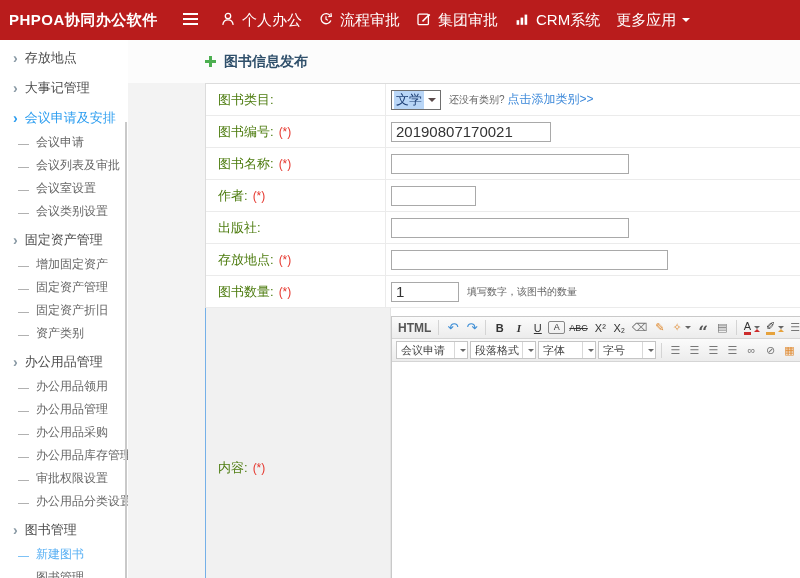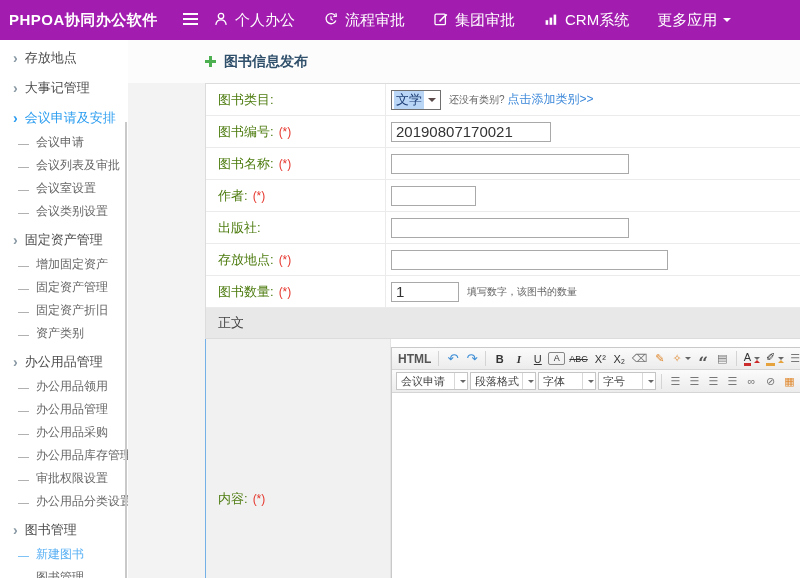--- a/index.html
+++ b/index.html
@@ -1,25 +1,25 @@
 <!DOCTYPE html>
 <html><head>
 <meta charset="utf-8">
 <style>
   * { margin:0; padding:0; box-sizing:border-box; }
   html,body { width:800px; height:578px; overflow:hidden;
     font-family:"Liberation Sans","DejaVu Sans",sans-serif; background:#f3f3f3; }
 
   
   .topbar { position:absolute; left:0; top:0; width:800px; height:40px;
-    background:#a21caf; color:#fff; z-index:5; }
+    background:#b91c1c; color:#fff; z-index:5; }
   .logo { position:absolute; left:9px; top:11px; font-size:15px; font-weight:bold; letter-spacing:.5px; }
   .burger { position:absolute; left:183px; top:13px; width:15px; cursor:pointer; }
   .burger i { display:block; width:15px; height:2px; background:#fff; margin:0 0 3px 0; }
-  .nav { position:absolute; left:213px; top:0; height:40px; display:flex; align-items:center; gap:28px; }
+  .nav { position:absolute; left:220px; top:0; height:40px; display:flex; align-items:center; gap:16px; }
   .nav-item { display:flex; align-items:center; gap:6px; font-size:15px; cursor:pointer; white-space:nowrap; }
   .caret-dn { width:0; height:0; border:4px solid transparent; border-top-color:#fff; margin-top:4px; }
 
   
   .sidebar { position:absolute; left:0; top:40px; width:128px; height:538px; background:#fff; padding-top:1px; overflow:hidden; }
   .si { display:flex; align-items:center; cursor:pointer; white-space:nowrap; }
   .si.parent { height:26px; margin-top:4px; padding-left:13px; font-size:13px; color:#4d4d4d; }
   .si.child  { height:23px; padding-left:18px; font-size:12px; color:#666; }
   .si .pfx { margin-right:7px; }
   .si.parent .pfx { color:#8a9aa5; font-size:14px; font-weight:bold; line-height:1; }
@@ -309,23 +309,20 @@
       <div class="fl">
           <span class="flabel">图书数量:</span>
           <span class="req">(*)</span>
         </div>
       <div class="fv">
           <input class="tin w68" value="1" style="">
           <span class="hint">填写数字，该图书的数量</span>
         </div>
     </div>
 
-    <div class="section-band">
-      <span>正文</span>
-    </div>
 
     <div class="content-row">
       <div class="blue-edge"></div>
       <div class="fl2">
           <span class="flabel">内容:</span>
           <span class="req">(*)</span>
         </div>
       <div class="fv2">
         <div class="editor">
           <div class="tb tb1">

